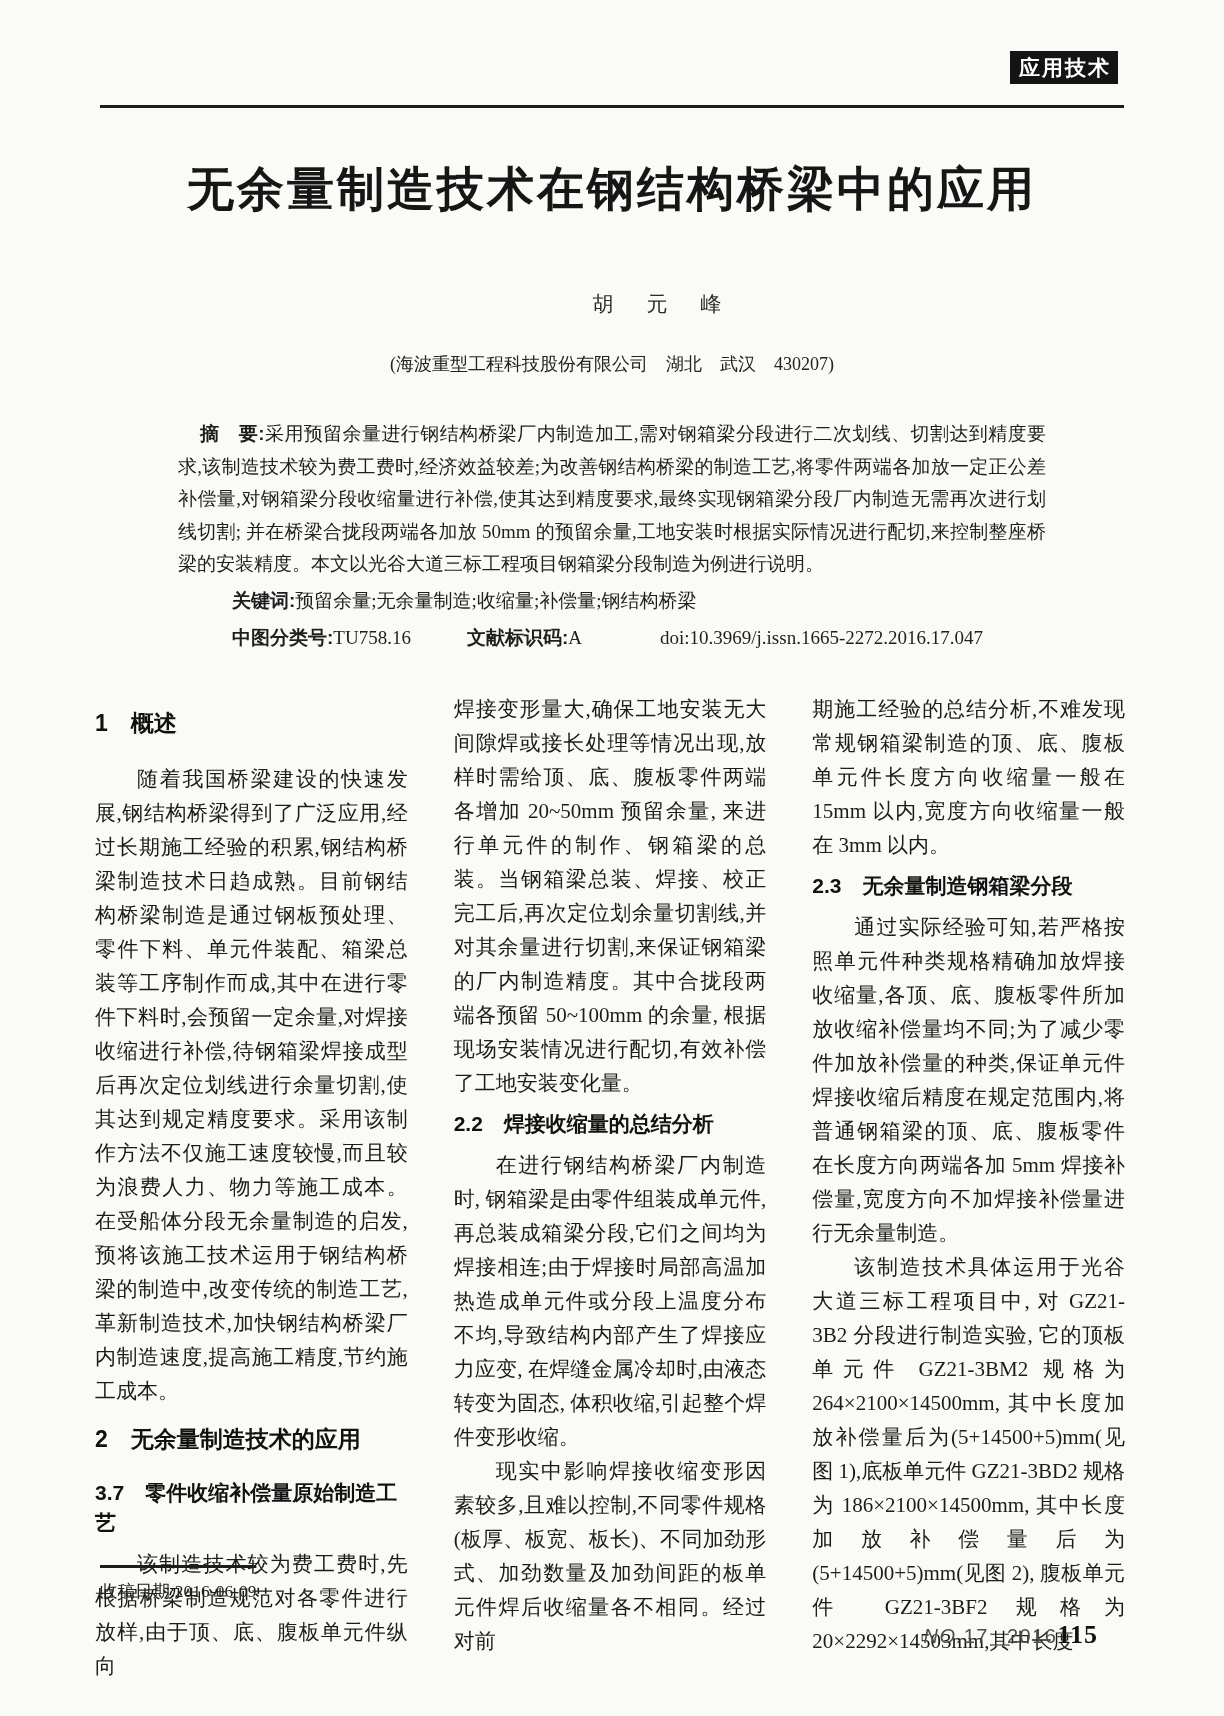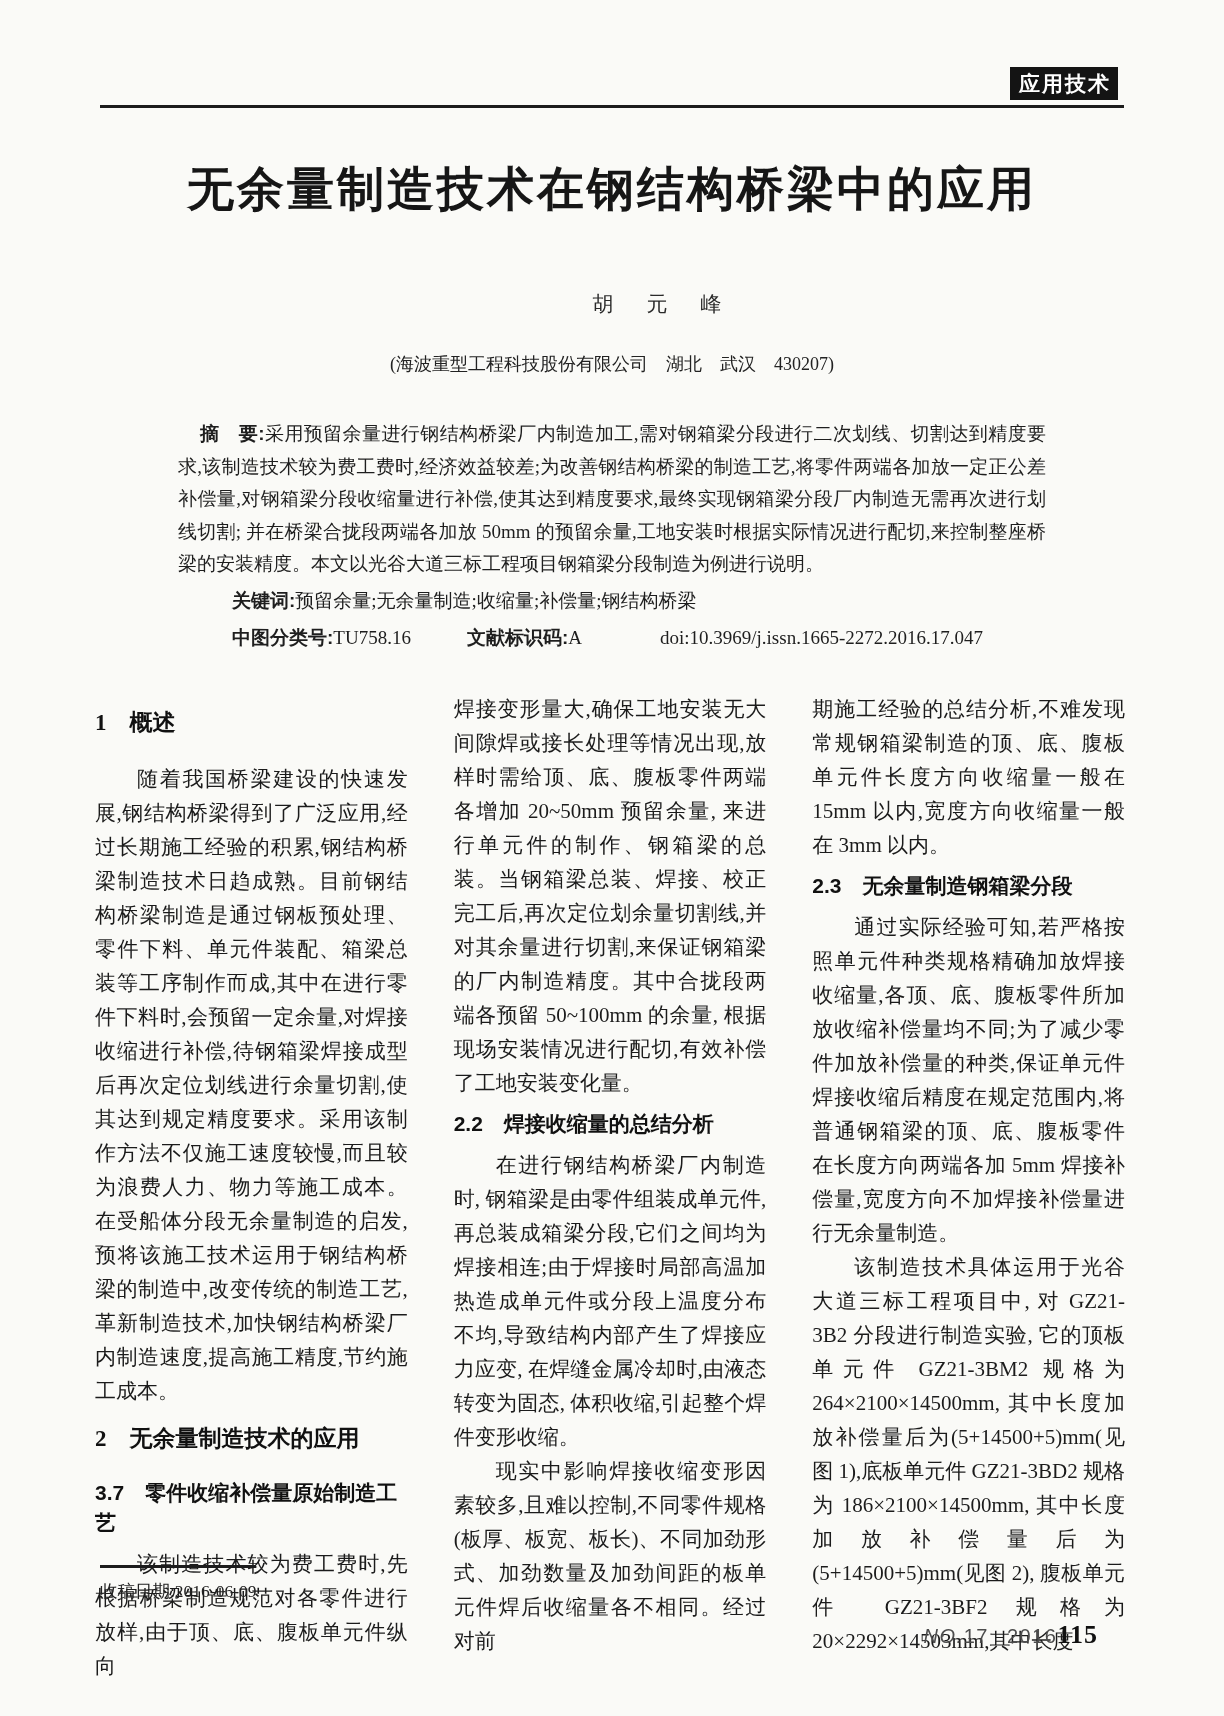--- a/index.html
+++ b/index.html
@@ -8,21 +8,21 @@
     background: #fafaf7;
     color: #1e1e1e;
     font-family: "Liberation Serif", serif;
     position: relative;
     overflow: hidden;
   }
   .page { position: absolute; inset: 0; }
 
   
   .badge {
-    position: absolute; top: 67px; right: 106px;
+    position: absolute; top: 51px; right: 106px;
     background: #141414; color: #ffffff;
     font-family: "Liberation Sans", sans-serif;
     font-weight: bold; font-size: 21px;
     line-height: 21px;
     padding: 6px 7px 6px 9px;
     letter-spacing: 2px;
   }
   .top-rule {
     position: absolute; top: 105px; left: 100px; width: 1024px;
     height: 3px; background: #1c1c1c;
@@ -70,21 +70,21 @@
     display: flex; gap: 46px;
   }
   .column {
     flex: 1 1 0;
     font-size: 21px; line-height: 34px;
     text-align: justify;
     color: #1b1b1b;
   }
   .blk { margin: 0; }
   .blk.h1 {
-    font-family: Liberation Serif, serif;
+    font-family: Liberation Sans, sans-serif;
     font-weight: bold; font-size: 23px;
     text-align: left; line-height: 30px;
     margin: 16px 0 24px 0;
     color: #111;
   }
   .blk.h2 {
     font-family: "Liberation Sans", sans-serif;
     font-weight: bold; font-size: 21px;
     text-align: left; line-height: 30px;
     margin: 9px 0 9px 0;

